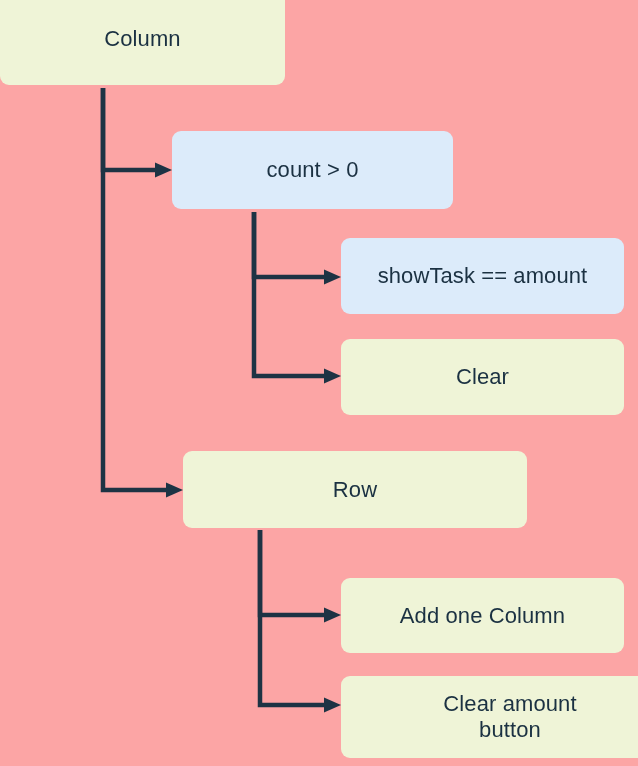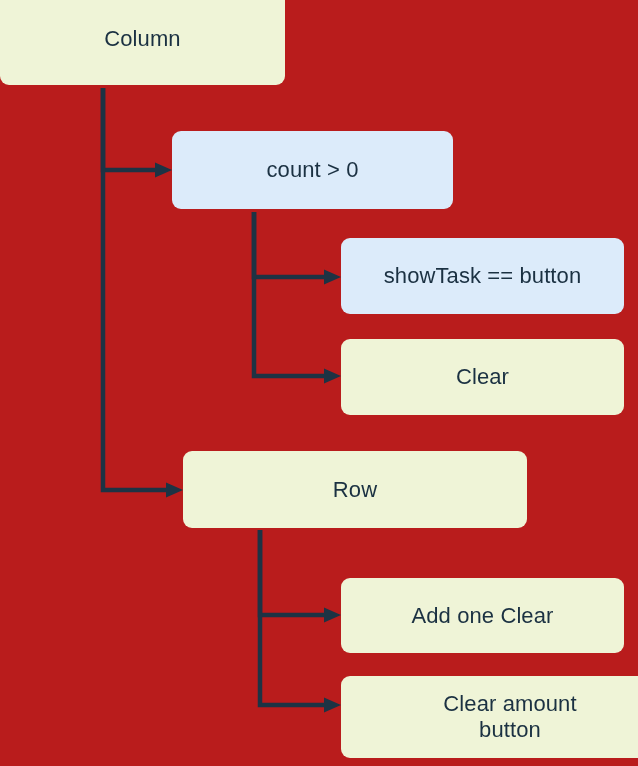--- a/index.html
+++ b/index.html
@@ -7,21 +7,21 @@
     padding: 0;
     background: #ffffff;
   }
   body {
     font-family: "Liberation Sans", sans-serif;
   }
   #canvas {
     position: relative;
     width: 638px;
     height: 766px;
-    background: #b91c1c;
+    background: #fca5a5;
     overflow: hidden;
   }
   .node {
     position: absolute;
     box-sizing: border-box;
     display: flex;
     align-items: center;
     justify-content: center;
     text-align: center;
     border-radius: 9px;
@@ -64,21 +64,21 @@
         <polygon points="341,277 324,269.5 324,284.5"></polygon>
         <polygon points="341,376 324,368.5 324,383.5"></polygon>
         <polygon points="341,615 324,607.5 324,622.5"></polygon>
         <polygon points="341,705 324,697.5 324,712.5"></polygon>
       </g>
   </svg>
 
   <div id="node-layer">
       <div class="node widget" style="left: 0px; top: -8px; width: 285px; height: 93px;"><span>Column</span></div>
       <div class="node condition" style="left: 172px; top: 131px; width: 281px; height: 78px;"><span>count &gt; 0</span></div>
-      <div class="node condition" style="left: 341px; top: 238px; width: 283px; height: 76px;"><span>showTask == button</span></div>
+      <div class="node condition" style="left: 341px; top: 238px; width: 283px; height: 76px;"><span>showTask == amount</span></div>
       <div class="node widget" style="left: 341px; top: 339px; width: 283px; height: 76px;"><span>Clear</span></div>
       <div class="node widget" style="left: 183px; top: 451px; width: 344px; height: 77px;"><span>Row</span></div>
-      <div class="node widget" style="left: 341px; top: 578px; width: 283px; height: 75px;"><span>Add one Clear</span></div>
+      <div class="node widget" style="left: 341px; top: 578px; width: 283px; height: 75px;"><span>Add one Column</span></div>
       <div class="node widget" style="left: 341px; top: 676px; width: 338px; height: 82px;"><span>Clear amount
 button</span></div>
     </div>
 
 </div>
 
 </body></html>

